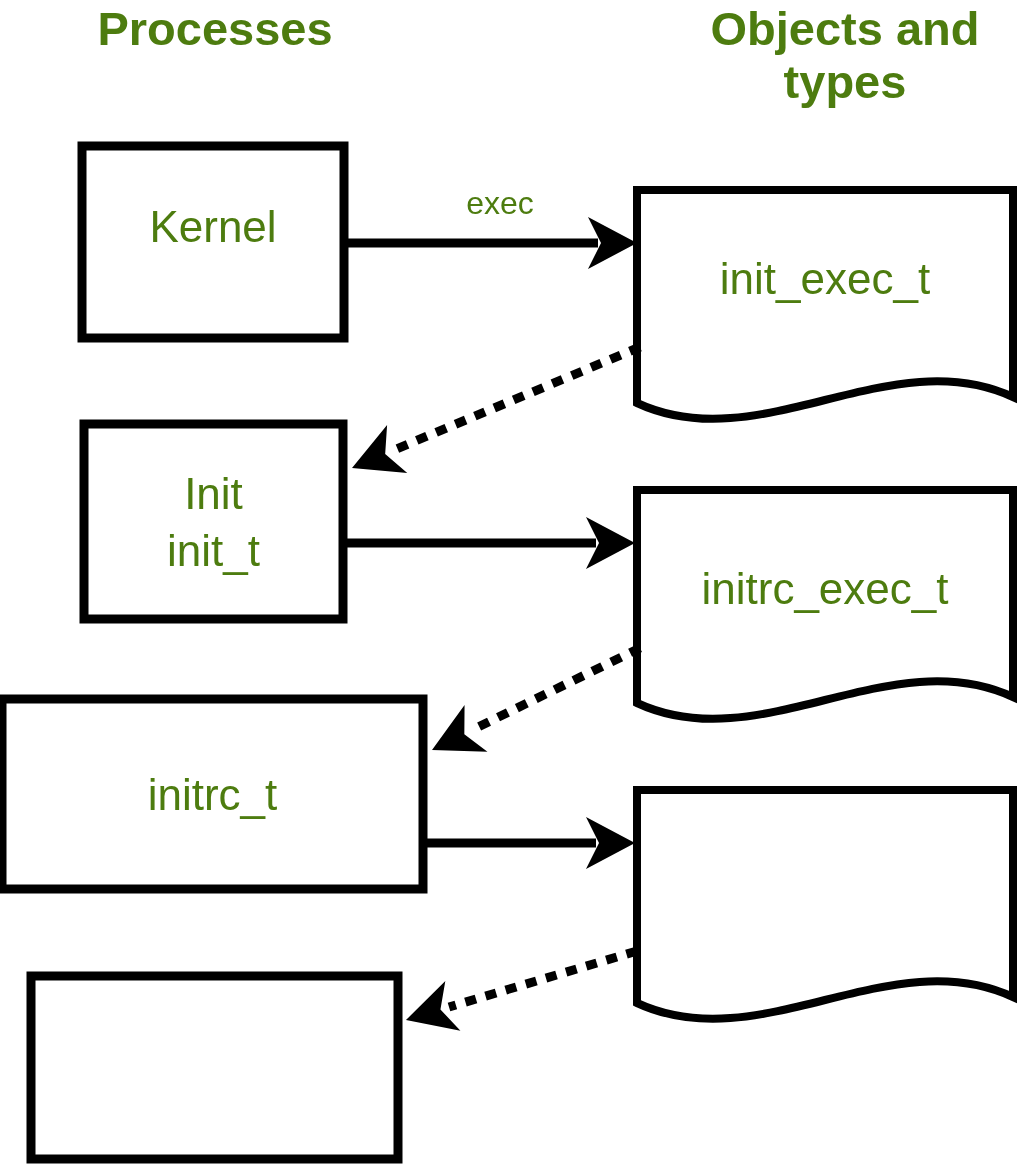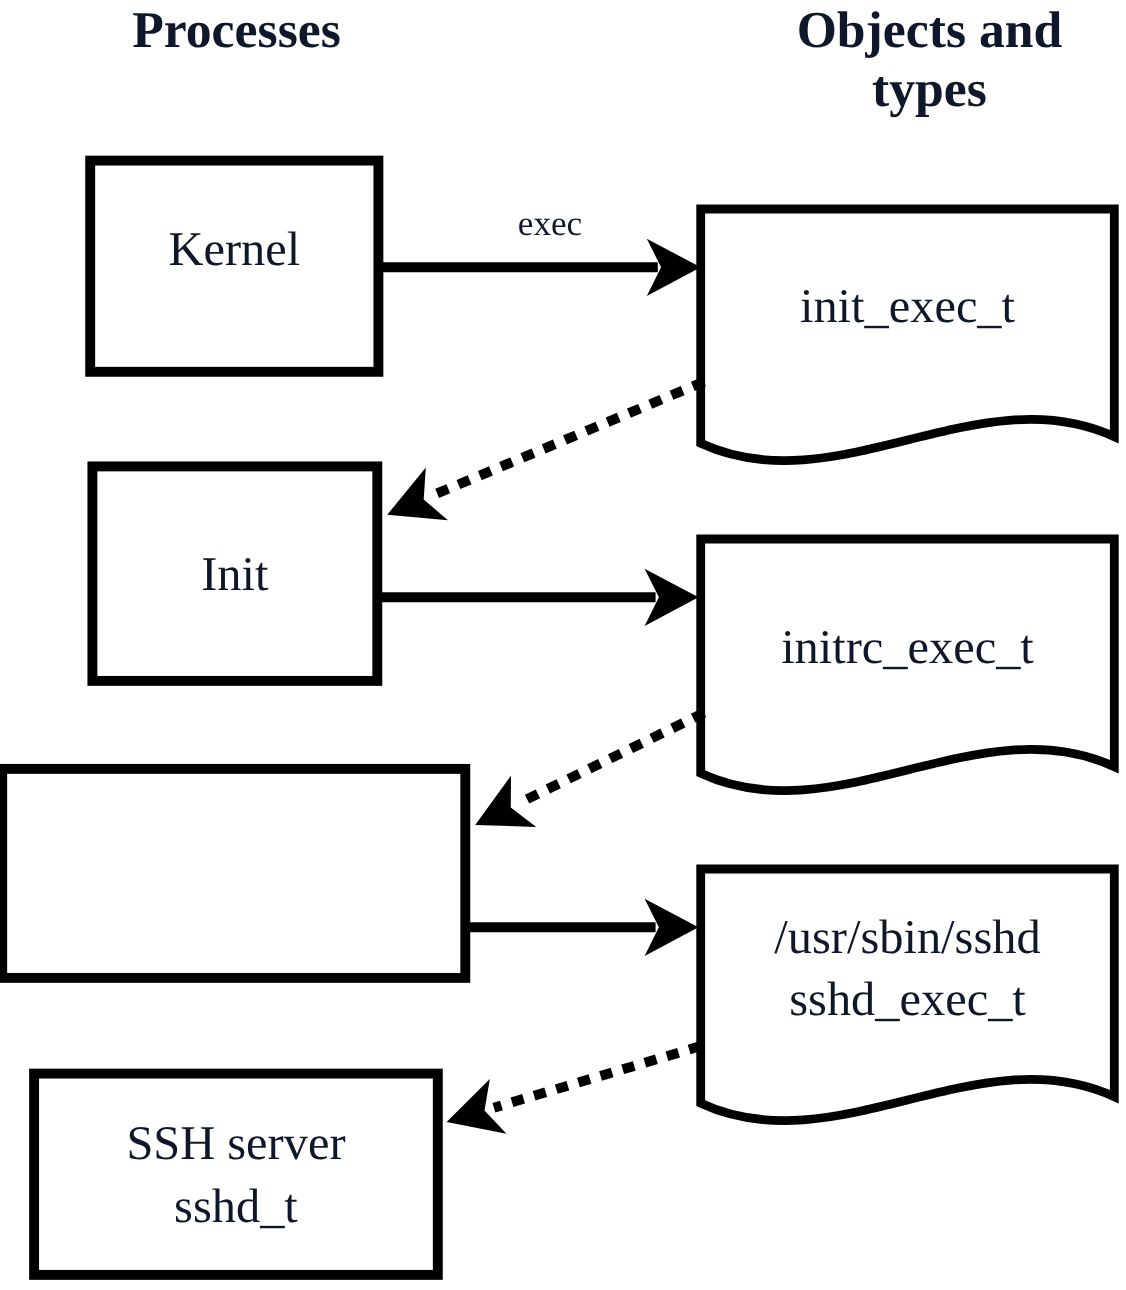--- a/index.html
+++ b/index.html
@@ -5,22 +5,22 @@
   html, body {
     margin: 0;
     padding: 0;
     background: #ffffff;
   }
   .canvas {
     position: relative;
     width: 1024px;
     height: 1173px;
     background: #ffffff;
-    color: #0f172a;
-    font-family: Liberation Serif, serif;
+    color: #4d7c0f;
+    font-family: Liberation Sans, sans-serif;
     overflow: hidden;
   }
   .shapes {
     position: absolute;
     left: 0;
     top: 0;
   }
   .col-header {
     position: absolute;
     top: 2px;
@@ -113,32 +113,26 @@
     <span>types</span>
   </div>
 
   <div class="edge-label">exec</div>
 
   <div class="node-label lbl-kernel">
     <span>Kernel</span>
   </div>
   <div class="node-label lbl-init">
     <span>Init</span>
+    <span>init_t</span>
   </div>
   <div class="node-label lbl-initrc">
-  </div>
-  <div class="node-label lbl-sshd">
-    <span>SSH server</span>
-    <span>sshd_t</span>
+    <span>initrc_t</span>
   </div>
 
   <div class="doc-label lbl-doc1">
     <span>init_exec_t</span>
   </div>
   <div class="doc-label lbl-doc2">
     <span>initrc_exec_t</span>
   </div>
-  <div class="doc-label lbl-doc3">
-    <span>/usr/sbin/sshd</span>
-    <span>sshd_exec_t</span>
-  </div>
 
 </div>
 
 </body></html>

